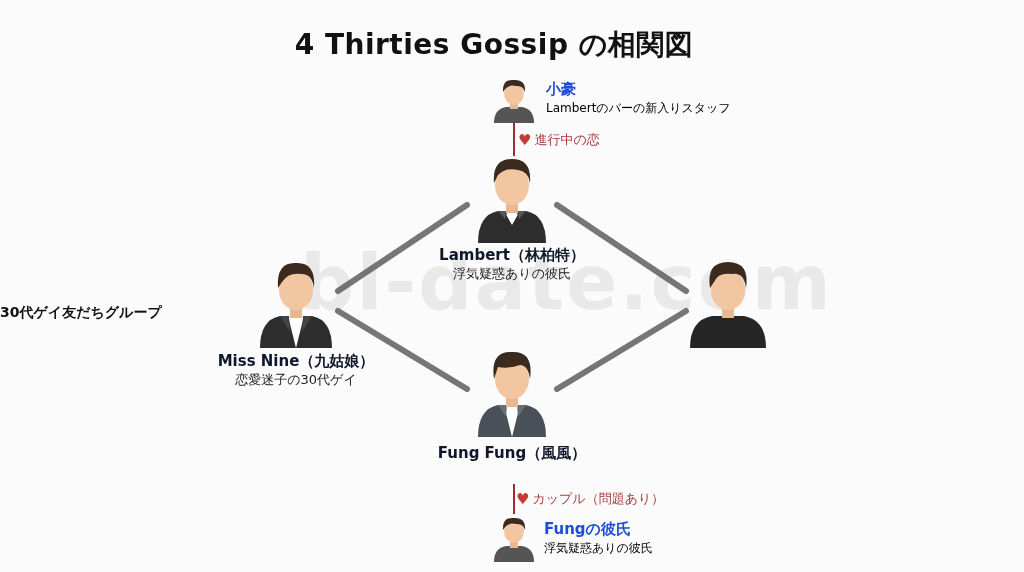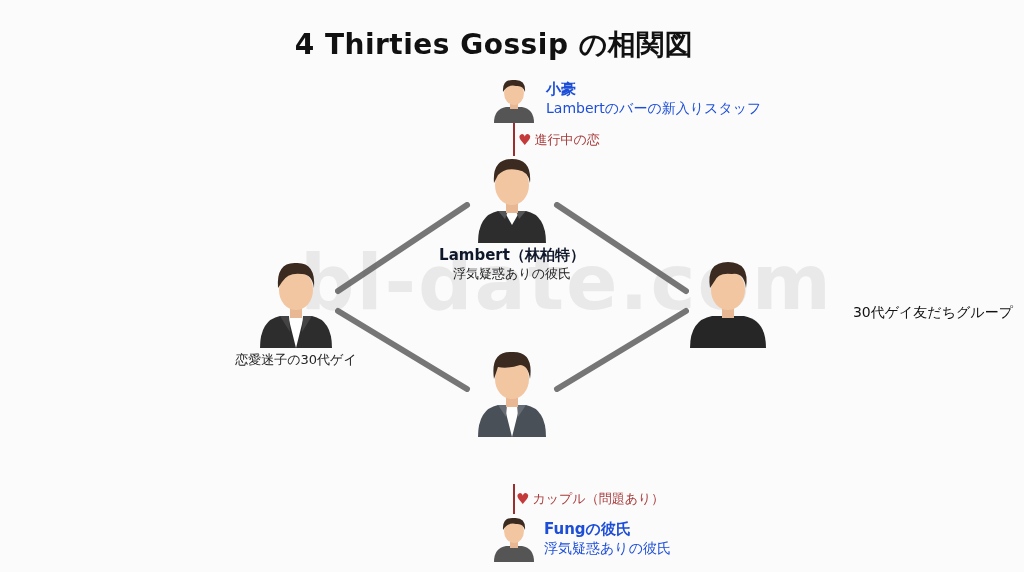--- a/index.html
+++ b/index.html
@@ -7,24 +7,24 @@
   body { position: relative; font-family: "DejaVu Sans", "Liberation Sans", sans-serif; color: #1a1a1a; }
   .title { position: absolute; left: 0; width: 988px; top: 26px; text-align: center; font-size: 28px; font-weight: bold; letter-spacing: 0.5px; color: #111; }
   .watermark { position: absolute; left: 300px; top: 238px; font-size: 76px; font-weight: bold; color: rgba(0,0,0,0.07); letter-spacing: 2px; white-space: nowrap; pointer-events: none; }
   svg.lines { position: absolute; left: 0; top: 0; width: 1024px; height: 572px; }
   .avatar { position: absolute; }
   .label { position: absolute; text-align: center; white-space: nowrap; }
   .label .name { font-size: 15px; font-weight: bold; color: #0f172a; line-height: 20px; }
   .label .desc { font-size: 13px; color: #222; line-height: 18px; }
   .side-label { position: absolute; white-space: nowrap; }
   .side-label .name { font-size: 15px; font-weight: bold; color: #1d4ed8; line-height: 19px; }
-  .side-label .desc { font-size: 14px; color: #1d4ed8; line-height: 18px; }
+  .side-label .desc { font-size: 12px; color: #000000; line-height: 18px; }
   .rel { position: absolute; font-size: 13px; color: #a83a3a; white-space: nowrap; display: flex; align-items: center; gap: 3px; }
   .heart { color: #c43a3a; font-size: 15px; line-height: 1; }
-  .group { position: absolute; left: 0; width: 1013px; top: 304px; text-align: right; font-size: 14px; font-weight: normal; color: #111; }
+  .group { position: absolute; left: 0; width: 1013px; top: 304px; text-align: left; font-size: 14px; font-weight: bold; color: #111; }
 </style>
 </head>
 <body>
 
 <div class="title">4 Thirties Gossip の相関図</div>
 <div class="watermark">bl-date.com</div>
 
 <svg class="lines" viewBox="0 0 1024 572">
 
   <g stroke="#5f5f5f" stroke-width="6" stroke-linecap="round" opacity="0.85">
@@ -97,27 +97,29 @@
 </div>
 
 <div class="label" style="left:412px;width:200px;top:245px">
   <div class="name">Lambert（林柏特）</div>
   <div class="desc">浮気疑惑ありの彼氏</div>
 </div>
 
 <div class="group">30代ゲイ友だちグループ</div>
 
 <div class="label" style="left:196px;width:200px;top:351px">
+  <div class="name">Miss Nine（九姑娘）</div>
   <div class="desc">恋愛迷子の30代ゲイ</div>
 </div>
 
 <div class="label" style="left:628px;width:200px;top:351px">
 </div>
 
 <div class="label" style="left:402px;width:220px;top:443px">
+  <div class="name">Fung Fung（風風）</div>
 </div>
 
 <div class="rel" style="left:516px;top:490px">
   <span class="heart">♥</span>
   <span>カップル（問題あり）</span>
 </div>
 
 <div class="side-label" style="left:544px;top:520px">
   <div class="name">Fungの彼氏</div>
   <div class="desc">浮気疑惑ありの彼氏</div>

